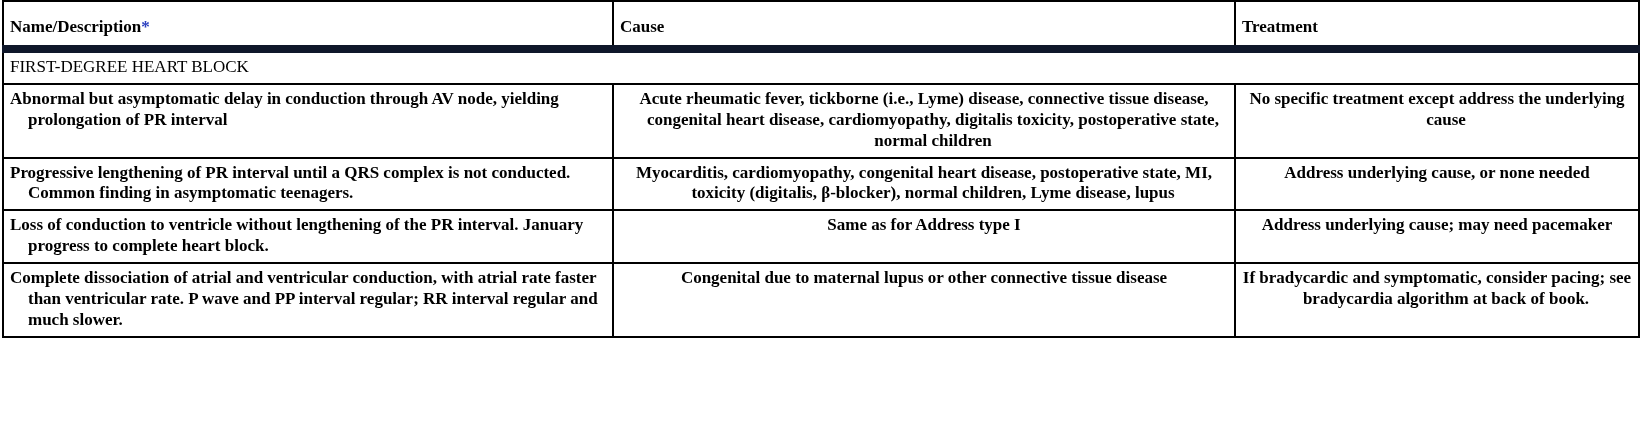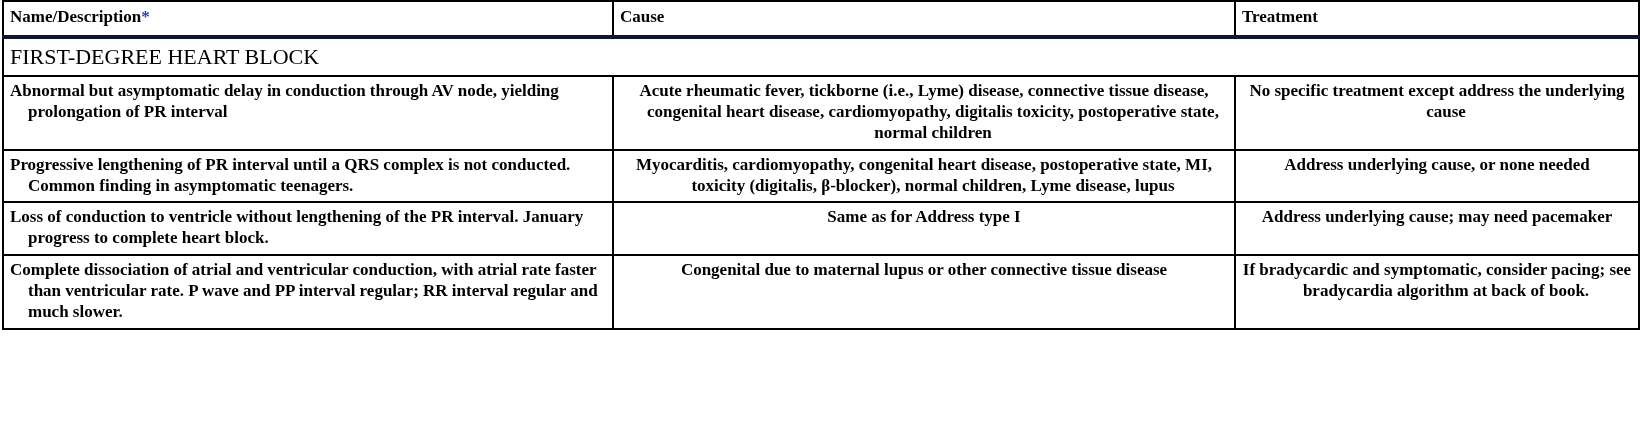--- a/index.html
+++ b/index.html
@@ -32,34 +32,34 @@
   table.heart-block-table col.c3 { width: 404px; }
 
   th, td {
     vertical-align: top;
     padding: 4px 6px 5px 6px;
     font-size: 17px;
     line-height: 1.23;
   }
   thead th {
     font-weight: bold;
-    border-bottom: 4px solid #0f172a;
+    border-bottom: 8px solid #0f172a;
     text-align: left;
-    padding-top: 5px;
+    padding-top: 15px;
     padding-bottom: 7px;
   }
   thead th.col-b, thead th.col-c {
     border-left: 2px solid #000;
   }
   tr.section-row td {
     border-top: 2px solid #000;
     border-bottom: 2px solid #000;
     padding-top: 4px;
     padding-bottom: 5px;
-    font-size: 22px;
+    font-size: 17px;
   }
   tr.data-row td {
     border-bottom: 2px solid #000;
     font-weight: bold;
   }
   tr.data-row td.col-b, tr.data-row td.col-c {
     border-left: 2px solid #000;
     text-align: center;
   }
   tr.data-row:last-child td {

